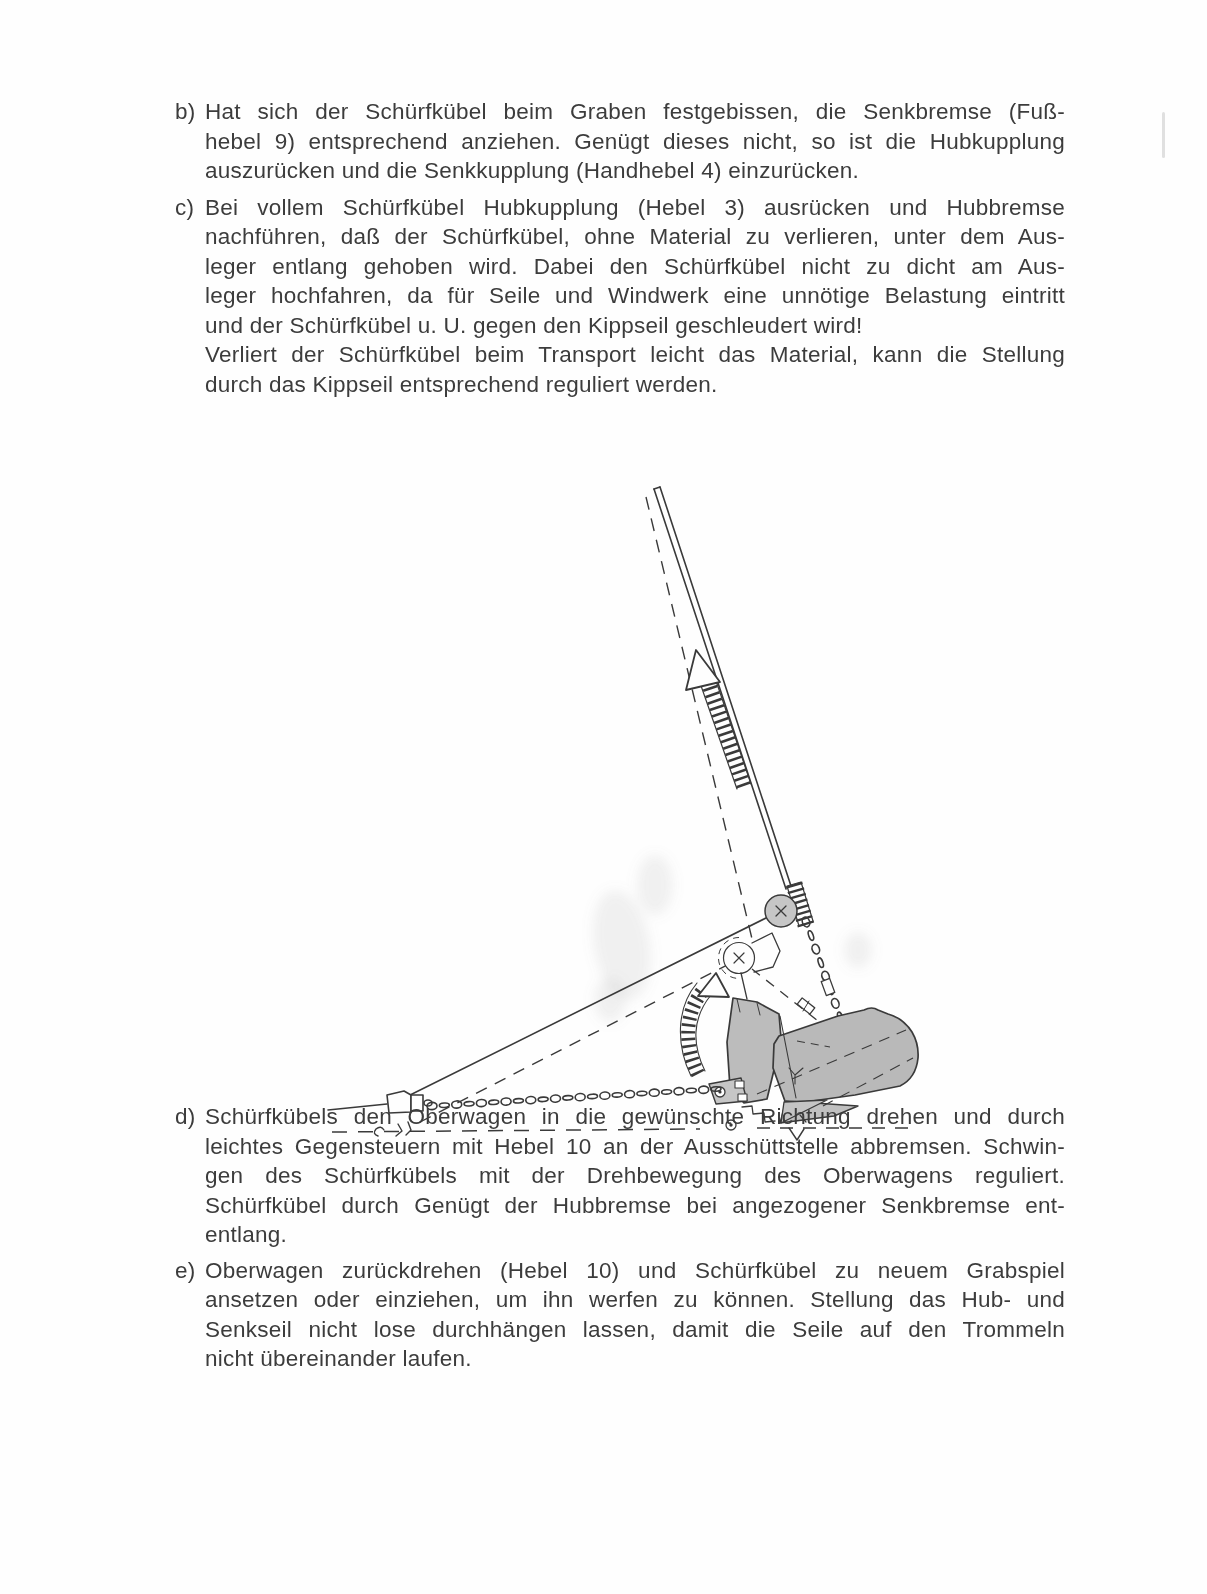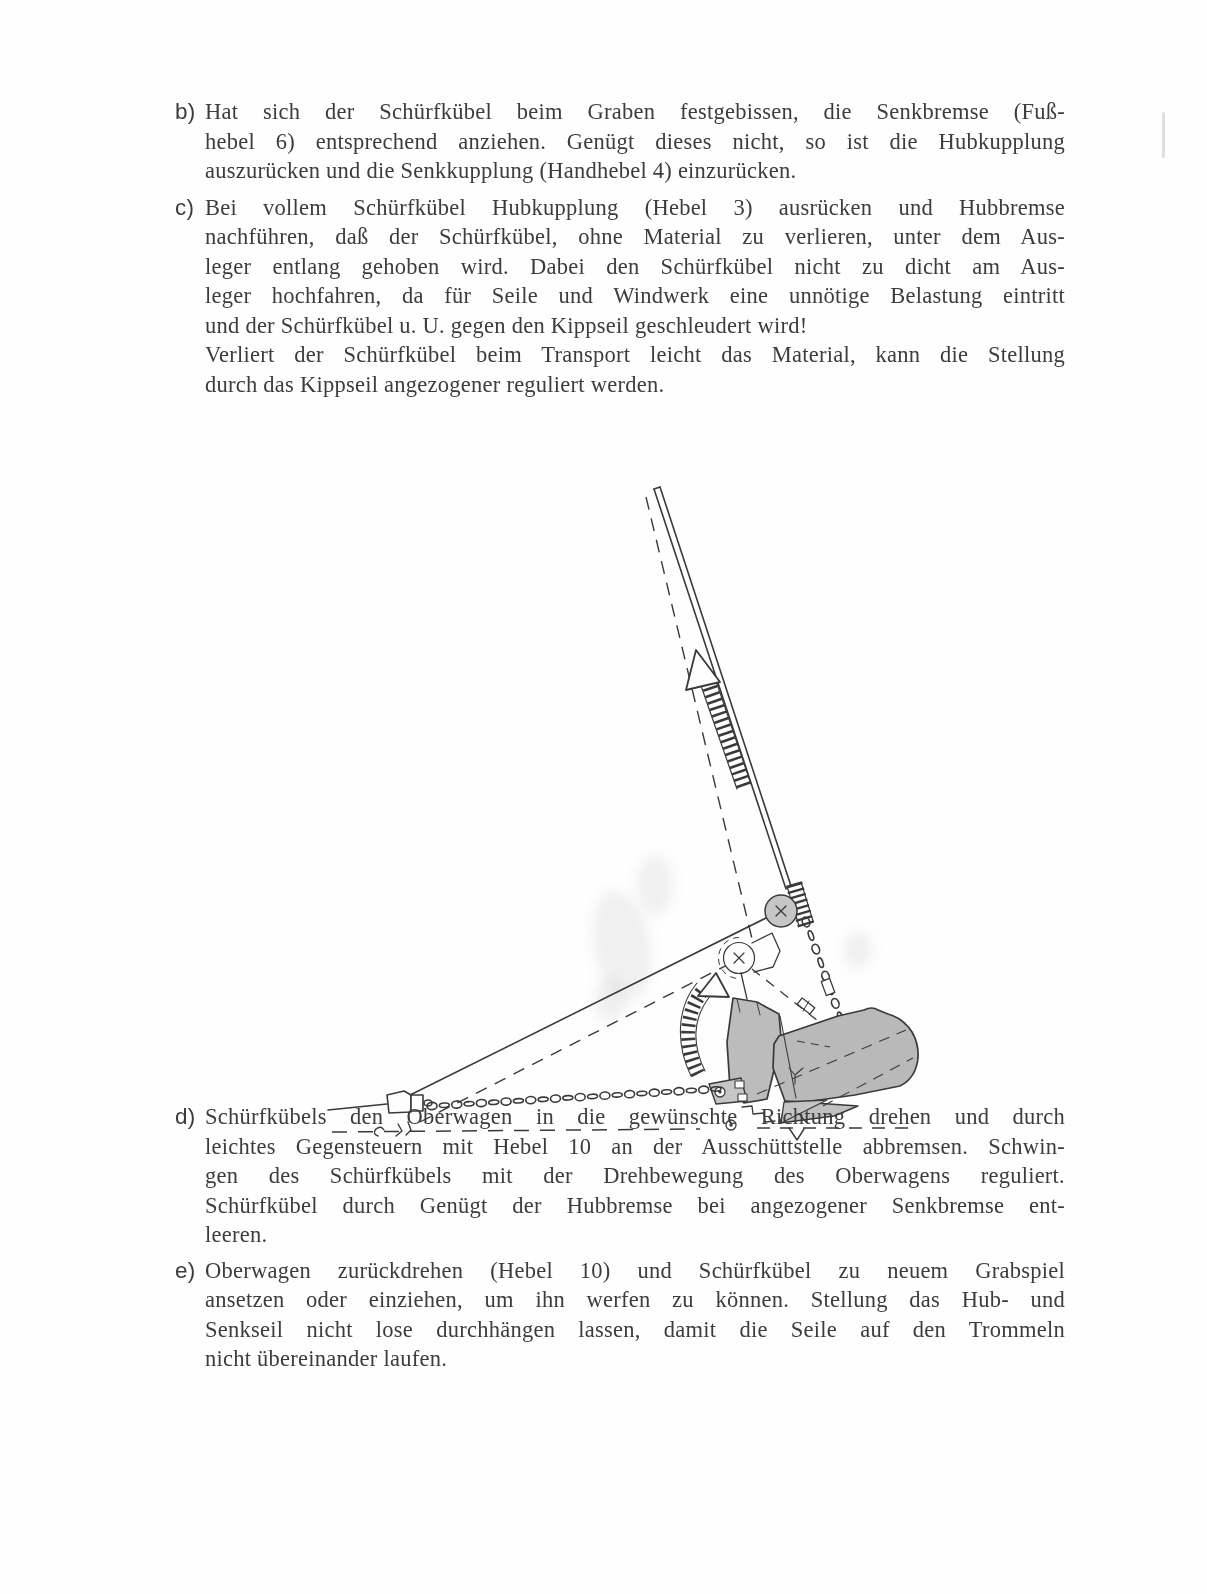--- a/index.html
+++ b/index.html
@@ -12,21 +12,21 @@
   .para.gap-sm{margin-top:7px;}
   .para.gap-diagram{margin-top:703px;}
   .para.gap-e{margin-top:6px;}
   .plabel{
     position:absolute;left:0;top:0;height:29.5px;line-height:29.5px;
     font-size:22.5px;letter-spacing:.25px;
   }
   .lines{margin-left:30px;}
   .ln{
     height:29.5px;line-height:29.5px;font-size:22.5px;letter-spacing:.25px;
-    text-align:justify;text-align-last:justify;white-space:normal;overflow:visible;font-family:Liberation Serif, serif;
+    text-align:justify;text-align-last:justify;white-space:normal;overflow:visible;
   }
   .ln.last{text-align-last:left;}
   .diagram{position:absolute;left:0;top:0;width:1207px;height:1594px;pointer-events:none;}
 </style>
 </head>
 <body>
 
 <div class="page">
 
   <svg id="diag" class="diagram" viewBox="0 0 1207 1594">
@@ -183,52 +183,52 @@
         </g>
     </g>
   </svg>
 
   <div class="textcol">
 
     <section class="para">
       <span class="plabel">b)</span>
       <div class="lines">
         <div class="ln">Hat sich der Schürfkübel beim Graben festgebissen, die Senkbremse (Fuß-</div>
-        <div class="ln">hebel 6) entsprechend anziehen. Genügt dieses nicht, so ist die Hubkupplung</div>
+        <div class="ln">hebel 9) entsprechend anziehen. Genügt dieses nicht, so ist die Hubkupplung</div>
         <div class="ln last">auszurücken und die Senkkupplung (Handhebel 4) einzurücken.</div>
       </div>
     </section>
 
     <section class="para gap-sm">
       <span class="plabel">c)</span>
       <div class="lines">
         <div class="ln">Bei vollem Schürfkübel Hubkupplung (Hebel 3) ausrücken und Hubbremse</div>
         <div class="ln">nachführen, daß der Schürfkübel, ohne Material zu verlieren, unter dem Aus-</div>
         <div class="ln">leger entlang gehoben wird. Dabei den Schürfkübel nicht zu dicht am Aus-</div>
         <div class="ln">leger hochfahren, da für Seile und Windwerk eine unnötige Belastung eintritt</div>
         <div class="ln last">und der Schürfkübel u. U. gegen den Kippseil geschleudert wird!</div>
       </div>
     </section>
 
     <section class="para">
       <span class="plabel"></span>
       <div class="lines">
         <div class="ln">Verliert der Schürfkübel beim Transport leicht das Material, kann die Stellung</div>
-        <div class="ln last">durch das Kippseil angezogener reguliert werden.</div>
+        <div class="ln last">durch das Kippseil entsprechend reguliert werden.</div>
       </div>
     </section>
 
     <section class="para gap-diagram">
       <span class="plabel">d)</span>
       <div class="lines">
         <div class="ln">Schürfkübels den Oberwagen in die gewünschte Richtung drehen und durch</div>
         <div class="ln">leichtes Gegensteuern mit Hebel 10 an der Ausschüttstelle abbremsen. Schwin-</div>
         <div class="ln">gen des Schürfkübels mit der Drehbewegung des Oberwagens reguliert.</div>
         <div class="ln">Schürfkübel durch Genügt der Hubbremse bei angezogener Senkbremse ent-</div>
-        <div class="ln last">leeren.</div>
+        <div class="ln last">entlang.</div>
       </div>
     </section>
 
     <section class="para gap-e">
       <span class="plabel">e)</span>
       <div class="lines">
         <div class="ln">Oberwagen zurückdrehen (Hebel 10) und Schürfkübel zu neuem Grabspiel</div>
         <div class="ln">ansetzen oder einziehen, um ihn werfen zu können. Stellung das Hub- und</div>
         <div class="ln">Senkseil nicht lose durchhängen lassen, damit die Seile auf den Trommeln</div>
         <div class="ln last">nicht übereinander laufen.</div>

